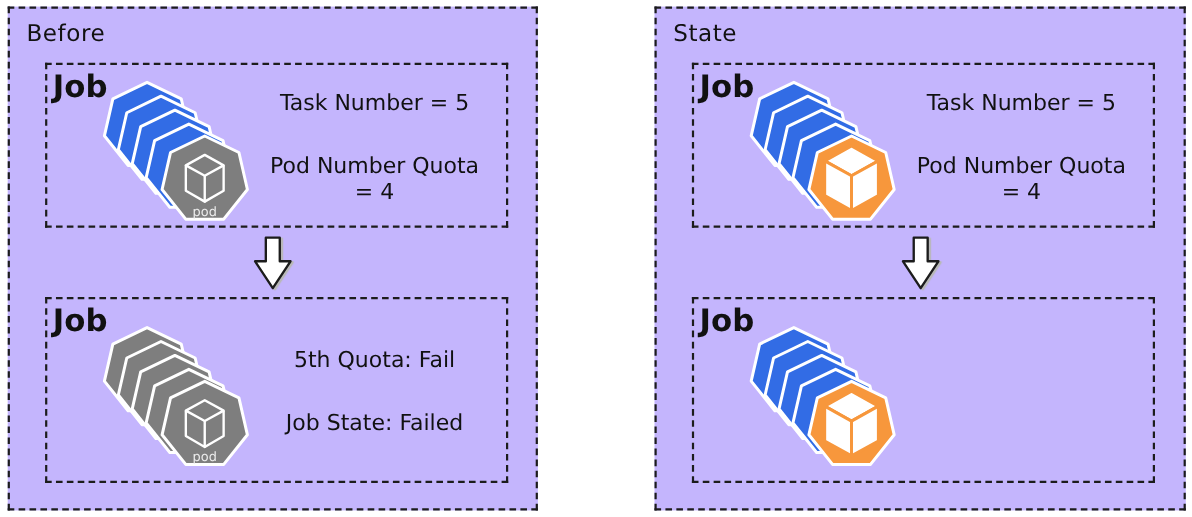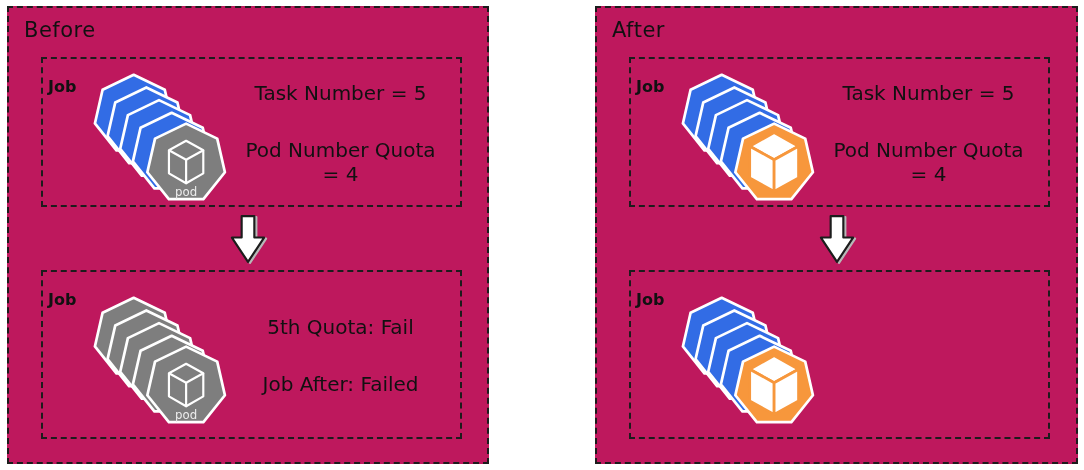--- a/index.html
+++ b/index.html
@@ -2,37 +2,37 @@
 <html><head>
 <meta charset="utf-8">
 <style>
   html,body { margin:0; padding:0; background:#fff; }
   .canvas {
     position:relative; width:1084px; height:470px; background:#ffffff;
     font-family:"DejaVu Sans", sans-serif; color:#111; overflow:hidden;
   }
   .panel {
     position:absolute; top:6px; height:458px;
-    border:2px dashed #1c1c1c; box-sizing:border-box; background:#be185d;text-decoration:underline;
+    border:2px dashed #1c1c1c; box-sizing:border-box; background:#c4b5fd;text-decoration:underline;
   }
   .panel-before { left:7px;  width:482px; }
   .panel-after  { left:595px; width:483px; }
   .panel-label {
     position:absolute; top:10px; left:15px;
     font-size:21px; font-weight:500; letter-spacing:0.5px;
   }
   .job-box {
     position:absolute; left:32px; width:421px;
     border:2px dashed #1c1c1c; box-sizing:border-box;
   }
   .job-top    { top:49px;  height:150px; }
   .job-bottom { top:262px; height:169px; }
   .job-label {
-    position:absolute; top:18px; left:5px;
-    font-weight:bold; font-size:16px;
+    position:absolute; top:3px; left:5px;
+    font-weight:bold; font-size:28px;
   }
   .job-content {
     display:flex; align-items:center; height:100%;
     padding-left:38px; box-sizing:border-box;
   }
   .pod-stack { width:156px; height:132px; margin-top:14px; flex:none; }
   .lines {
     flex:1; display:flex; flex-direction:column; gap:33px;
     text-align:center; font-size:20px; padding-right:16px; margin-top:2px;
   }
@@ -102,28 +102,28 @@
           <use href="#hepta" transform="translate(86,74)" stroke="#fff" stroke-width="3" stroke-linejoin="round" fill="#7E7E7E"></use>
           <use href="#hepta" transform="translate(100,88)" stroke="#fff" stroke-width="3" stroke-linejoin="round" fill="#7E7E7E"></use>
           <use href="#hepta" transform="translate(116,100)" stroke="#fff" stroke-width="3" stroke-linejoin="round" fill="#7E7E7E"></use>
           <g>
             <use href="#cube-wire"></use>
             <text x="116" y="136" text-anchor="middle" font-size="13" fill="#ececec">pod</text>
           </g>
         </svg>
         <div class="lines">
           <div>5th Quota: Fail</div>
-          <div>Job After: Failed</div>
+          <div>Job State: Failed</div>
         </div>
       </div>
     </div>
   </div>
 
   <div class="panel panel-after">
-    <div class="panel-label">After</div>
+    <div class="panel-label">State</div>
 
     <div class="job-box job-top">
       <div class="job-label">Job</div>
       <div class="job-content">
         <svg class="pod-stack" viewBox="0 0 172 146">
           <use href="#hepta" transform="translate(58,46)" stroke="#fff" stroke-width="3" stroke-linejoin="round" fill="#326CE5"></use>
           <use href="#hepta" transform="translate(72,60)" stroke="#fff" stroke-width="3" stroke-linejoin="round" fill="#326CE5"></use>
           <use href="#hepta" transform="translate(86,74)" stroke="#fff" stroke-width="3" stroke-linejoin="round" fill="#326CE5"></use>
           <use href="#hepta" transform="translate(100,88)" stroke="#fff" stroke-width="3" stroke-linejoin="round" fill="#326CE5"></use>
           <use href="#hepta" transform="translate(116,100)" stroke="#fff" stroke-width="3" stroke-linejoin="round" fill="#F7973C"></use>

